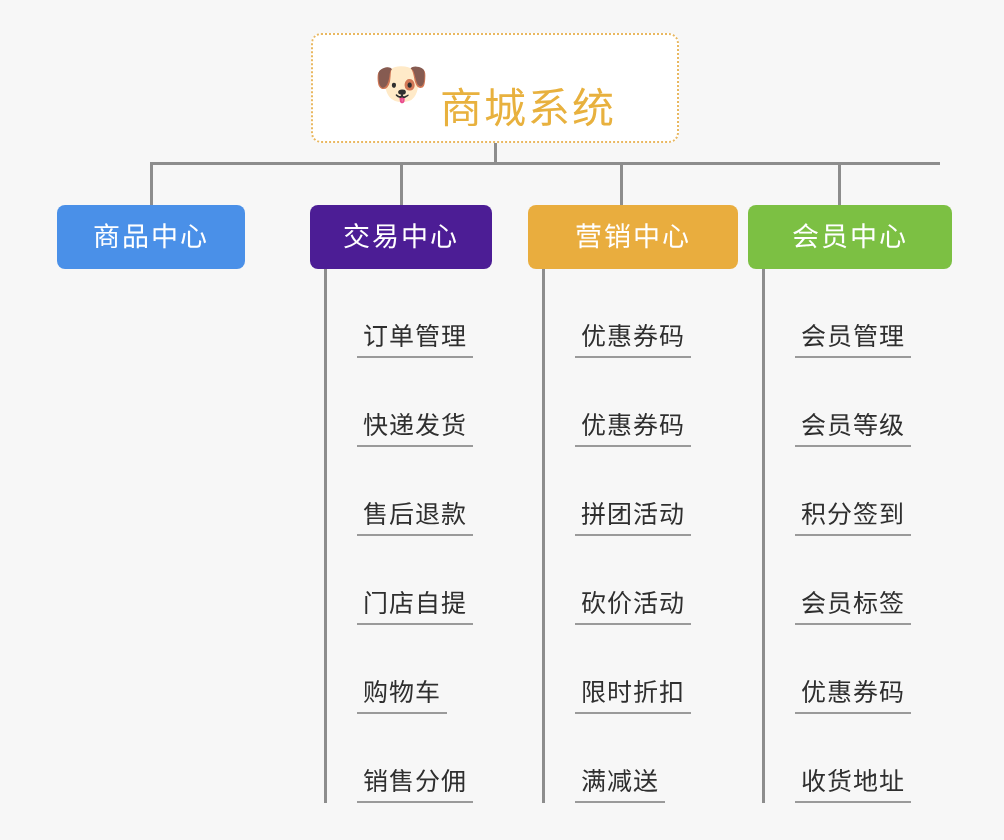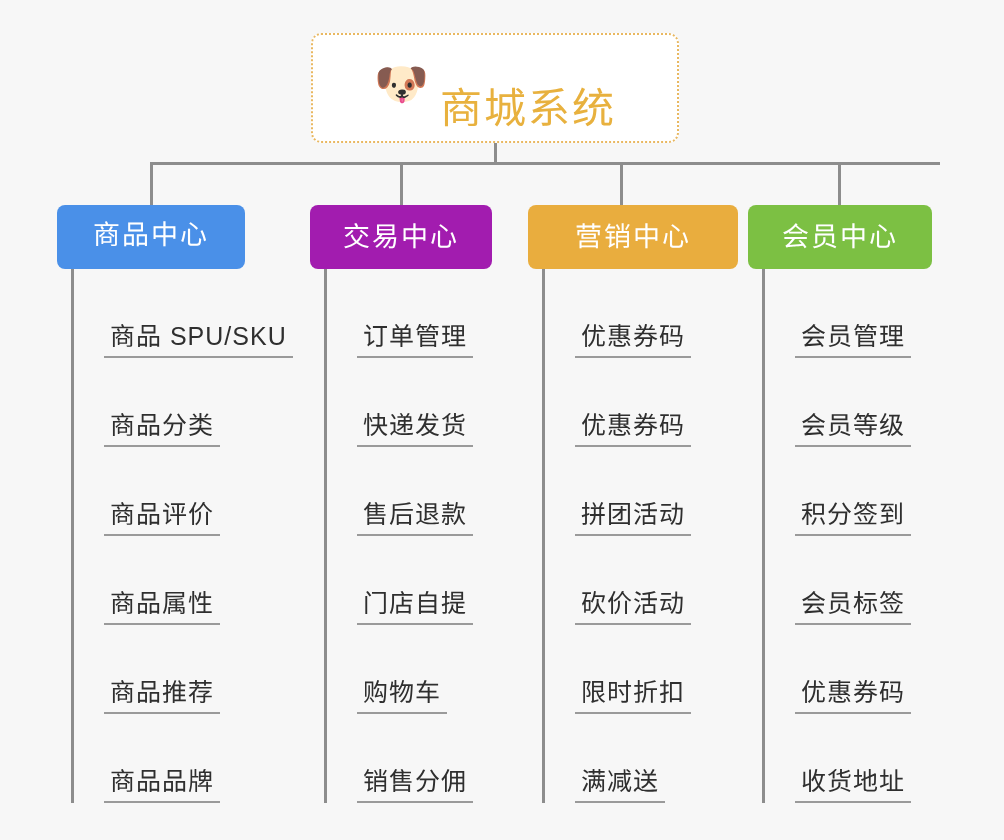--- a/index.html
+++ b/index.html
@@ -108,21 +108,21 @@
     justify-content: center;
     color: #ffffff;
     font-size: 27px;
     letter-spacing: 2px;
     line-height: 1;
     white-space: nowrap;
   }
   .branch.b0 .branch-head { width: 188px; }
   .branch.b1 .branch-head { width: 182px; }
   .branch.b2 .branch-head { width: 210px; }
-  .branch.b3 .branch-head { width: 184px; }
+  .branch.b3 .branch-head { width: 204px; }
 
   
   .leaf-list {
     position: relative;
     margin: 0;
     padding: 0 0 0 0;
     list-style: none;
     margin-left: 14px;
     border-left: 3px solid #8d8d8d;
   }
@@ -161,45 +161,25 @@
   <div class="conn conn-stem" style="background: rgb(141, 141, 141);"></div>
   <div class="conn conn-bus" style="background: rgb(141, 141, 141);"></div>
   <div class="conn conn-drop c0" style="background: rgb(141, 141, 141);"></div>
   <div class="conn conn-drop c1" style="background: rgb(141, 141, 141);"></div>
   <div class="conn conn-drop c2" style="background: rgb(141, 141, 141);"></div>
   <div class="conn conn-drop c3" style="background: rgb(141, 141, 141);"></div>
 
   <div class="columns">
 
     <div class="branch b0">
-      <div class="branch-head" style="background: rgb(74, 144, 232); font-family: Liberation Mono, monospace;">商品中心</div>
-      <ul class="leaf-list">
-        <li class="leaf-item">
-            <span class="leaf-underline">商品 SPU/SKU</span>
-          </li>
-        <li class="leaf-item">
-            <span class="leaf-underline">商品分类</span>
-          </li>
-        <li class="leaf-item">
-            <span class="leaf-underline">商品评价</span>
-          </li>
-        <li class="leaf-item">
-            <span class="leaf-underline">商品属性</span>
-          </li>
-        <li class="leaf-item">
-            <span class="leaf-underline">商品推荐</span>
-          </li>
-        <li class="leaf-item">
-            <span class="leaf-underline">商品品牌</span>
-          </li>
-      </ul>
+      <div class="branch-head" style="background: rgb(74, 144, 232);">商品中心</div>
     </div>
 
     <div class="branch b1">
-      <div class="branch-head" style="background: #a21caf;">交易中心</div>
+      <div class="branch-head" style="background: #4c1d95;">交易中心</div>
       <ul class="leaf-list">
         <li class="leaf-item">
             <span class="leaf-underline">订单管理</span>
           </li>
         <li class="leaf-item">
             <span class="leaf-underline">快递发货</span>
           </li>
         <li class="leaf-item">
             <span class="leaf-underline">售后退款</span>
           </li>

